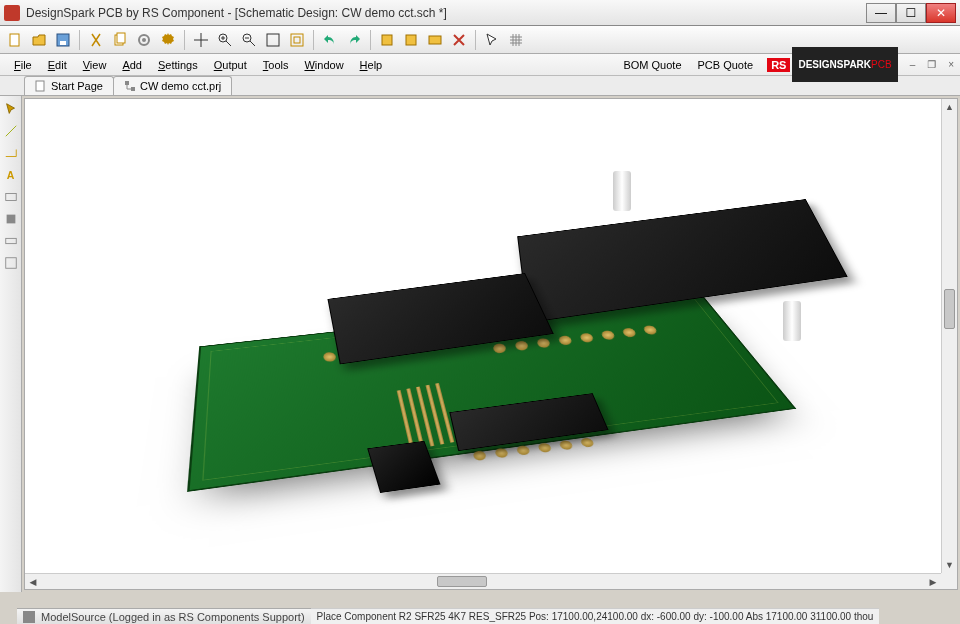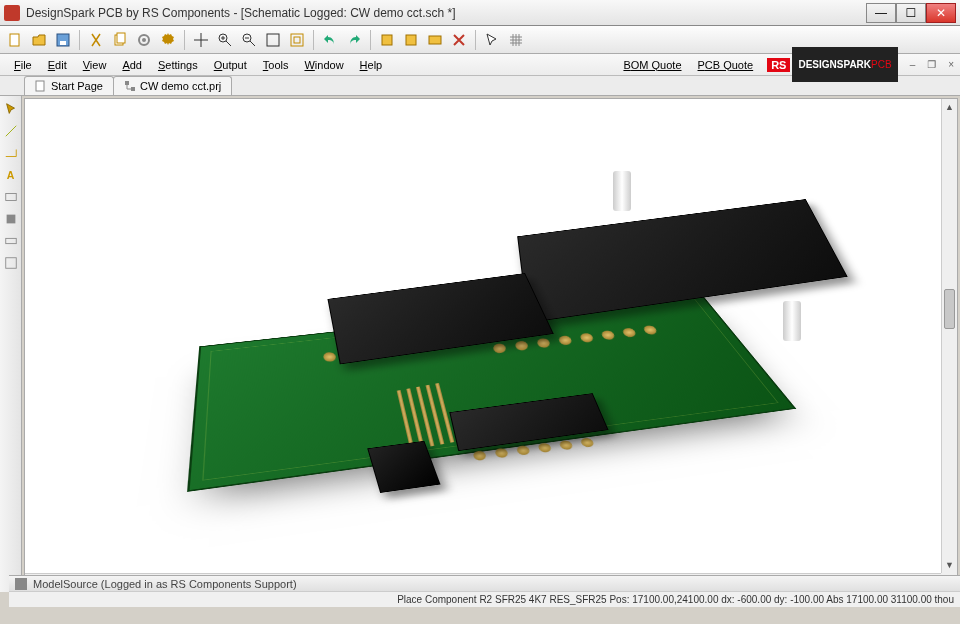--- a/index.html
+++ b/index.html
@@ -17,21 +17,21 @@
 .toolbar { height: 28px; background: linear-gradient(to bottom,#fdfdfd,#e6e6e6); border-bottom: 1px solid #aaa; display: flex; align-items: center; padding: 0 4px; gap: 2px; }
 .tool-btn { width: 22px; height: 22px; border: 1px solid transparent; border-radius: 2px; display: flex; align-items: center; justify-content: center; cursor: pointer; }
 .tool-sep { width: 1px; height: 20px; background: #bbb; margin: 0 3px; }
 .tool-btn svg { width: 16px; height: 16px; }
 
 
 .menubar { height: 22px; background: linear-gradient(to bottom,#f8f8f8,#ececec); border-bottom: 1px solid #bbb; display: flex; align-items: center; padding: 0 6px; }
 .menu-item { padding: 2px 8px; cursor: pointer; }
 .menu-item .uline { text-decoration: underline; }
 .menubar .spacer { flex: 1; }
-.menubar .quote-btn { padding: 2px 8px; cursor: pointer; text-decoration: underline; }
+.menubar .quote-btn { padding: 2px 8px; cursor: pointer; }
 .rs-logo { background: #e30613; color: #fff; font-weight: bold; padding: 1px 4px; margin-left: 6px; font-size: 11px; }
 .ds-logo { background: #222; color: #aaa; padding: 12px 6px; font-size: 10px; margin-left: 2px; }
 .ds-logo b { color: #fff; }
 .doc-close { margin-left: 12px; font-size: 10px; color: #666; cursor: pointer; }
 
 
 .tabstrip { height: 20px; background: #ececec; border-bottom: 1px solid #aaa; display: flex; align-items: flex-end; padding-left: 24px; }
 .tab { height: 19px; padding: 2px 10px; background: #f4f4f4; border: 1px solid #aaa; border-bottom: none; margin-right: -1px; display: flex; align-items: center; gap: 4px; font-size: 11px; cursor: pointer; border-radius: 3px 3px 0 0; }
 .tab.active { background: #fff; font-weight: bold; z-index: 2; position: relative; }
 .tab .tab-icon { width: 12px; height: 12px; }
@@ -64,31 +64,31 @@
 .post.p2 { left: 660px; top: 180px; }
 .pins { position:absolute; left: 280px; top: 260px; display:flex; gap:6px; transform: perspective(900px) rotateX(30deg) rotateZ(-12deg);}
 .pins span { width:4px; height:70px; background: linear-gradient(to right,#9a7b2e,#d9b96a,#9a7b2e); }
 .pads { position:absolute; display:flex; gap:10px; transform: perspective(900px) rotateX(55deg) rotateZ(-12deg);}
 .pads span { width:12px; height:16px; background: radial-gradient(circle,#e2c16a,#8d6e1f); border-radius:50%; }
 .pads.row1 { left: 200px; top: 220px; }
 .pads.row2 { left: 370px; top: 210px; }
 .pads.row3 { left: 350px; top: 320px; }
 
 
-.statusbar { position: absolute; left:9px; right:0; bottom: 0; height: 49px; display:flex; flex-direction:column; }
+.statusbar { position: absolute; left:17px; right:0; bottom: 0; height: 16px; display:flex; flex-direction:row; }
 .status-top { height: 16px; background: linear-gradient(to bottom,#f4f4f4,#e0e0e0); display:flex; align-items:center; padding: 0 6px; gap:6px; border-top:1px solid #aaa; font-size:11px; color:#444;}
 .status-top .ms-icon { width:12px; height:12px; background:#888; }
 .status-bottom { height: 16px; background: #f0f0f0; display:flex; align-items:center; justify-content:flex-end; padding: 0 6px; font-size: 10px; color:#333; border-top:1px solid #ccc; white-space: nowrap; overflow:hidden;}
 </style>
 </head>
 <body>
 
 <div class="titlebar">
   <div class="app-icon"></div>
-  <div class="title-text">DesignSpark PCB by RS Components - [Schematic Logged: CW demo cct.sch *]</div>
+  <div class="title-text">DesignSpark PCB by RS Component - [Schematic Design: CW demo cct.sch *]</div>
   <div class="win-controls">
     <div class="win-btn">—</div>
     <div class="win-btn">☐</div>
     <div class="win-btn close">✕</div>
   </div>
 </div>
 
 <div class="toolbar">
   <div class="tool-btn">
       <svg viewBox="0 0 16 16">

